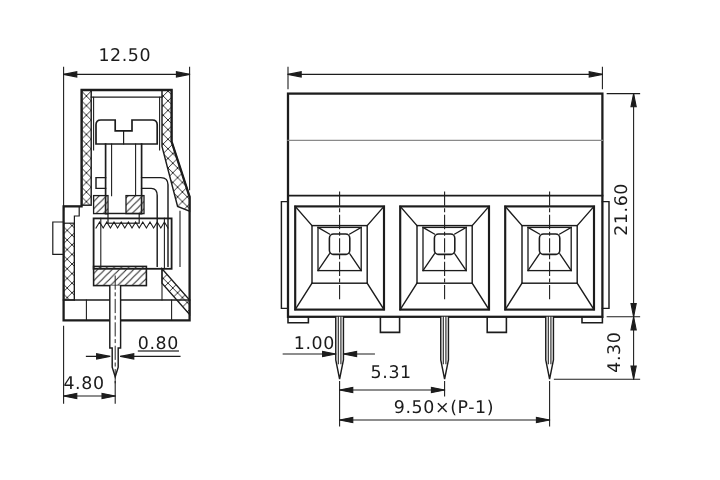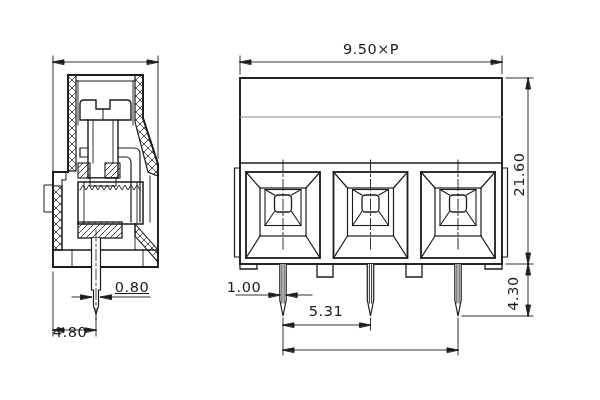--- a/index.html
+++ b/index.html
@@ -166,21 +166,22 @@
       <polygon points="283,325 294,322.8 294,327.2"></polygon>
       <polygon points="370.5,325 359.5,322.8 359.5,327.2"></polygon>
 
       <path d="M283,350 H458" fill="none"></path>
       <polygon points="283,350 294,347.8 294,352.2"></polygon>
       <polygon points="458,350 447,347.8 447,352.2"></polygon>
     </g>
   </g>
 </svg>
 
-<div class="dim" style="left:326px;top:42px;width:90px;">9.50×P</div>
+<div class="dim" style="left:69px;top:40px;width:70px;">12.50</div>
 <div class="dim rot" style="left:493px;top:167px;width:52px;">21.60</div>
 <div class="dim rot" style="left:487px;top:286px;width:52px;">4.30</div>
 <div class="dim" style="left:102px;top:280px;width:60px;text-decoration:underline;">0.80</div>
-<div class="dim" style="left:40px;top:325px;width:60px;text-align:center;">4.80</div>
-<div class="dim" style="left:214px;top:280px;width:60px;text-align:center;">1.00</div>
+<div class="dim" style="left:40px;top:313px;width:60px;text-align:center;">4.80</div>
+<div class="dim" style="left:232px;top:280px;width:60px;text-align:center;">1.00</div>
 <div class="dim" style="left:296px;top:304px;width:60px;">5.31</div>
+<div class="dim" style="left:315px;top:333px;width:110px;">9.50×(P-1)</div>
 
 </div>
 
 </body></html>

